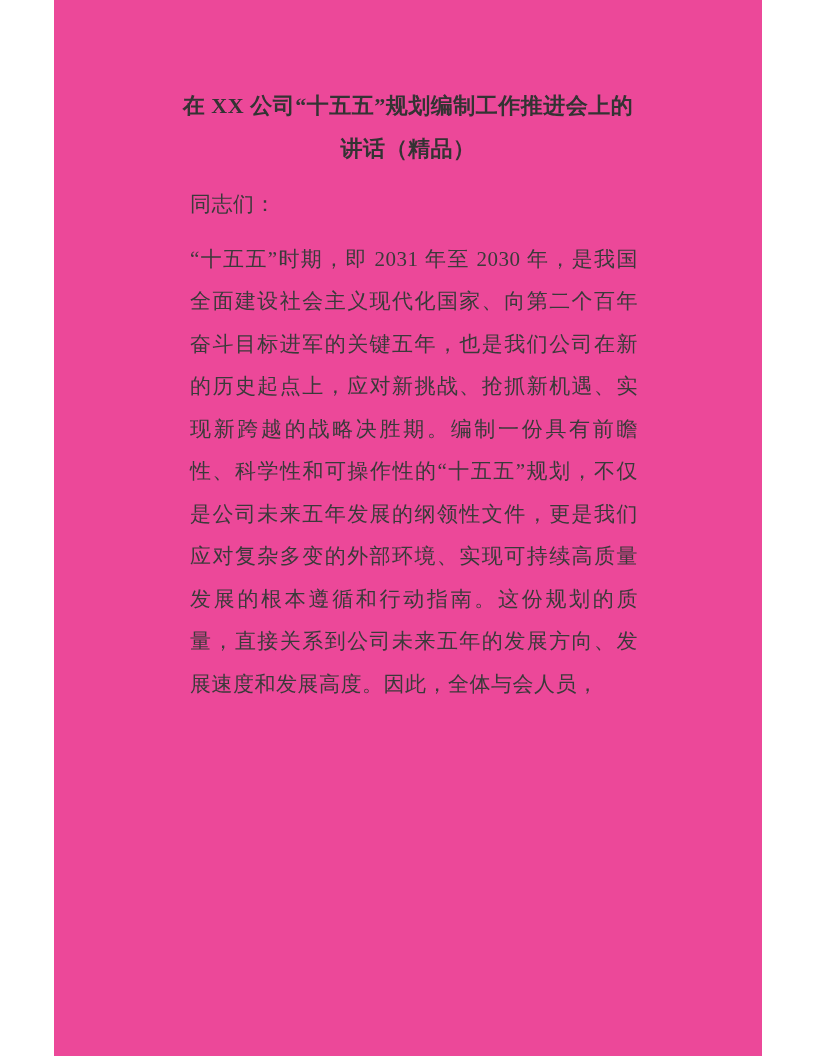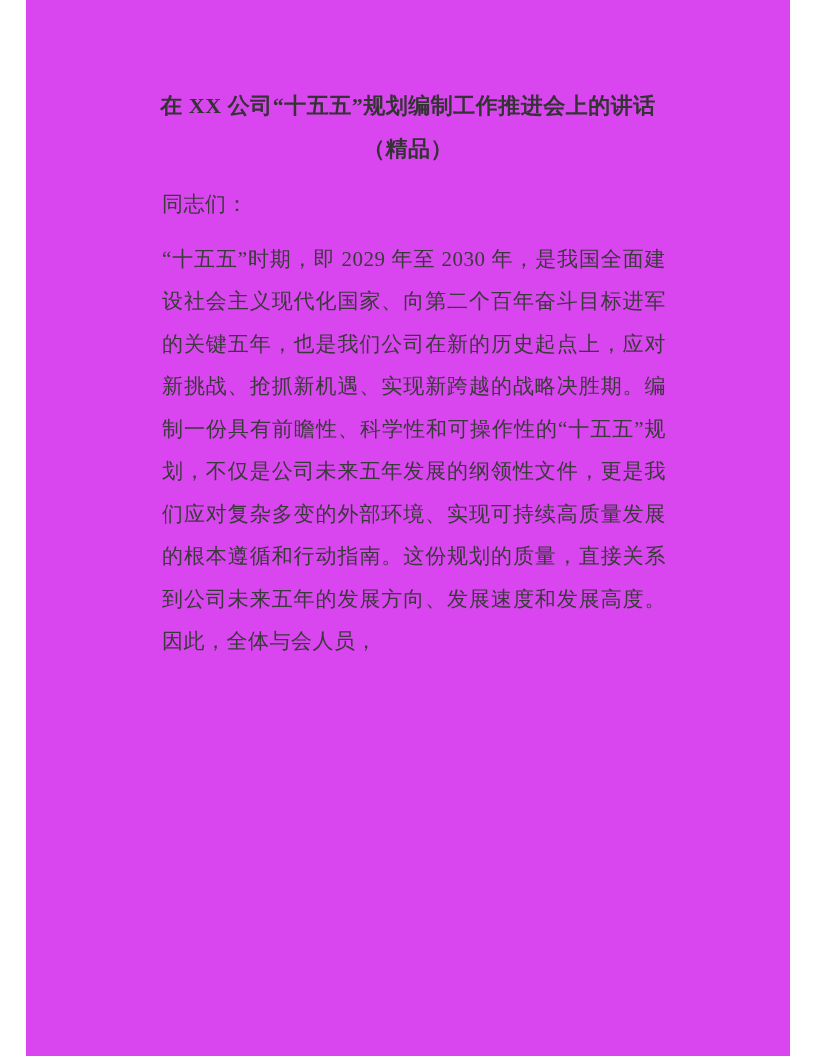--- a/index.html
+++ b/index.html
@@ -3,24 +3,24 @@
 <meta charset="utf-8">
 <style>
   * { margin: 0; padding: 0; box-sizing: border-box; }
 
   html, body {
     background: #ffffff;
   }
 
   .page {
     position: relative;
-    width: 764px;
+    width: 708px;
     height: 1056px;
     margin: 0 auto;
-    background: #d946ef;
+    background: #ec4899;
     overflow: hidden;
     font-family: "Liberation Serif", "DejaVu Serif", serif;
     color: #3a3a3a;
   }
 
   .content {
     padding: 85px 124px 0 124px;
   }
 
   .doc-title {
@@ -48,16 +48,16 @@
 
 <div class="page">
   <div class="content">
 
     <h1 class="doc-title">在 XX 公司“十五五”规划编制工作推进会上的讲话（精品）</h1>
 
     <p class="doc-paragraph">同志们：</p>
 
 
 
-    <p class="doc-paragraph">“十五五”时期，即 2029 年至 2030 年，是我国全面建设社会主义现代化国家、向第二个百年奋斗目标进军的关键五年，也是我们公司在新的历史起点上，应对新挑战、抢抓新机遇、实现新跨越的战略决胜期。编制一份具有前瞻性、科学性和可操作性的“十五五”规划，不仅是公司未来五年发展的纲领性文件，更是我们应对复杂多变的外部环境、实现可持续高质量发展的根本遵循和行动指南。这份规划的质量，直接关系到公司未来五年的发展方向、发展速度和发展高度。因此，全体与会人员，</p>
+    <p class="doc-paragraph">“十五五”时期，即 2031 年至 2030 年，是我国全面建设社会主义现代化国家、向第二个百年奋斗目标进军的关键五年，也是我们公司在新的历史起点上，应对新挑战、抢抓新机遇、实现新跨越的战略决胜期。编制一份具有前瞻性、科学性和可操作性的“十五五”规划，不仅是公司未来五年发展的纲领性文件，更是我们应对复杂多变的外部环境、实现可持续高质量发展的根本遵循和行动指南。这份规划的质量，直接关系到公司未来五年的发展方向、发展速度和发展高度。因此，全体与会人员，</p>
 
   </div>
 </div>
 
 </body></html>

